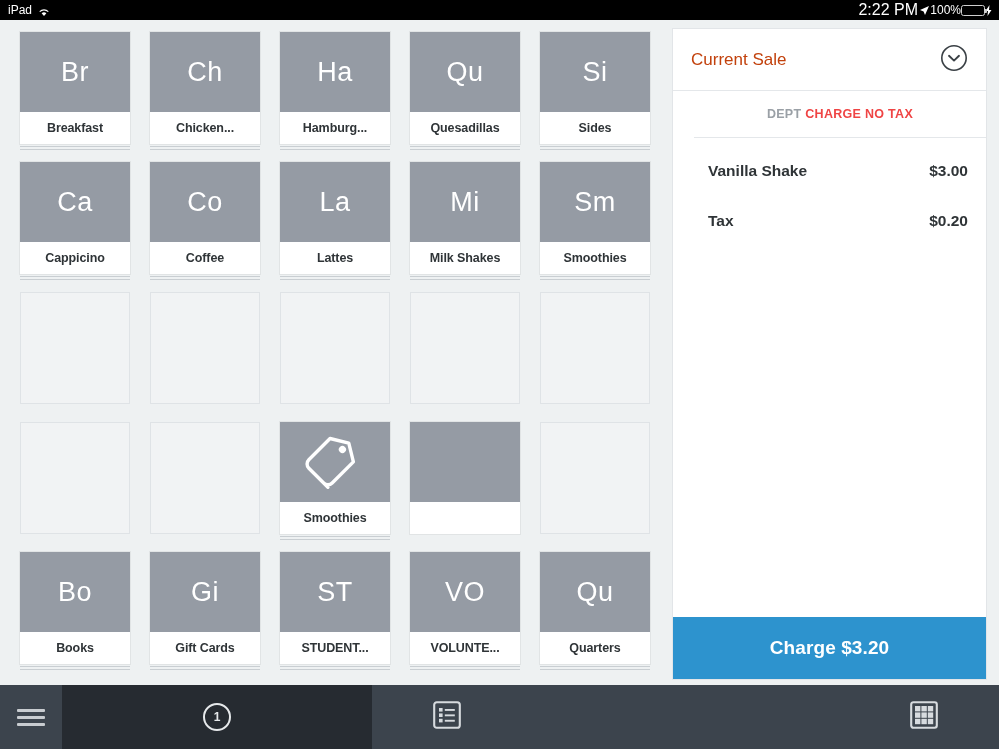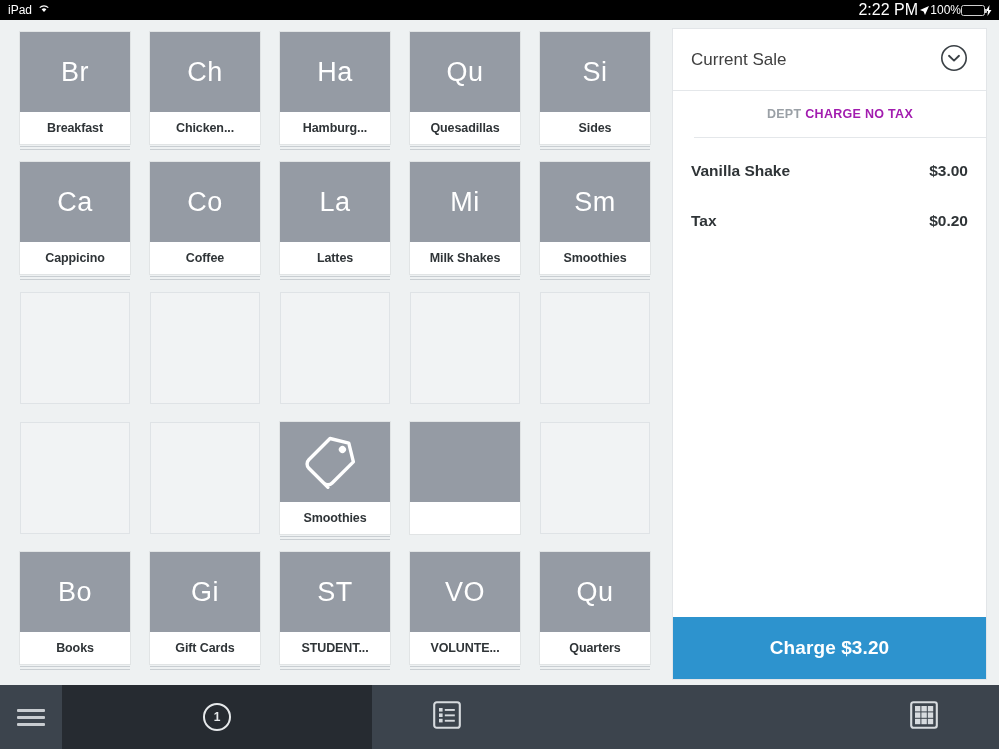--- a/index.html
+++ b/index.html
@@ -12,21 +12,21 @@
 
   
   .statusbar {
     position: absolute; top: 0; left: 0;
     width: 999px; height: 20px;
     background: #000;
     color: #fff;
     font-size: 12px;
     display: flex; align-items: center;
   }
-  .sb-left { position: absolute; left: 8px; display: flex; align-items: flex-start; gap: 6px; }
+  .sb-left { position: absolute; left: 8px; display: flex; align-items: flex-end; gap: 6px; }
   .sb-center { position: absolute; left: 0; width: 918px; text-align: right; font-size: 16px; }
   .sb-right { position: absolute; right: 7px; display: flex; align-items: center; }
   .wifi-icon svg, .loc-icon svg, .bolt-icon svg { display: block; }
   .battery {
     width: 24px; height: 11px;
     border: 1px solid #cfcfcf; border-radius: 2.5px;
     position: relative; padding: 1px;
   }
   .battery::after {
     content: ""; position: absolute; right: -3px; top: 3.2px;
@@ -109,34 +109,34 @@
     background: #fff;
     border: 1px solid #e2e5e8;
   }
   .panel-header {
     height: 62px;
     display: flex; align-items: center; justify-content: space-between;
     padding: 0 18px;
     border-bottom: 1px solid #e4e7ea;
   }
   .panel-title {
-    font-size: 17px; color: #404040; font-weight: 400;
+    font-size: 17px; color: #c2410c; font-weight: 400;
   }
   .chev-btn { cursor: pointer; display: block; }
   .dept-row {
     height: 47px;
     display: flex; align-items: center; justify-content: center;
     border-bottom: 1px solid #e4e7ea;
     font-size: 12.5px;
     letter-spacing: 0.3px;
     margin-left: 21px;
   }
   .dept-light { color: #9aa0a6; font-weight: 700; }
-  .dept-dark { color: #a21caf; font-weight: 700; }
-  .items { padding: 8px 0 0 0; }
+  .dept-dark { color: #ef4444; font-weight: 700; }
+  .items { padding: 8px 0 0 17px; }
   .item-row {
     display: flex; align-items: center; justify-content: space-between;
     padding: 0 18px;
     height: 50px;
     font-size: 15.5px;
     color: #2f3437;
     font-weight: 600;
   }
   .charge-btn {
     position: absolute; left: 0; bottom: 0;

